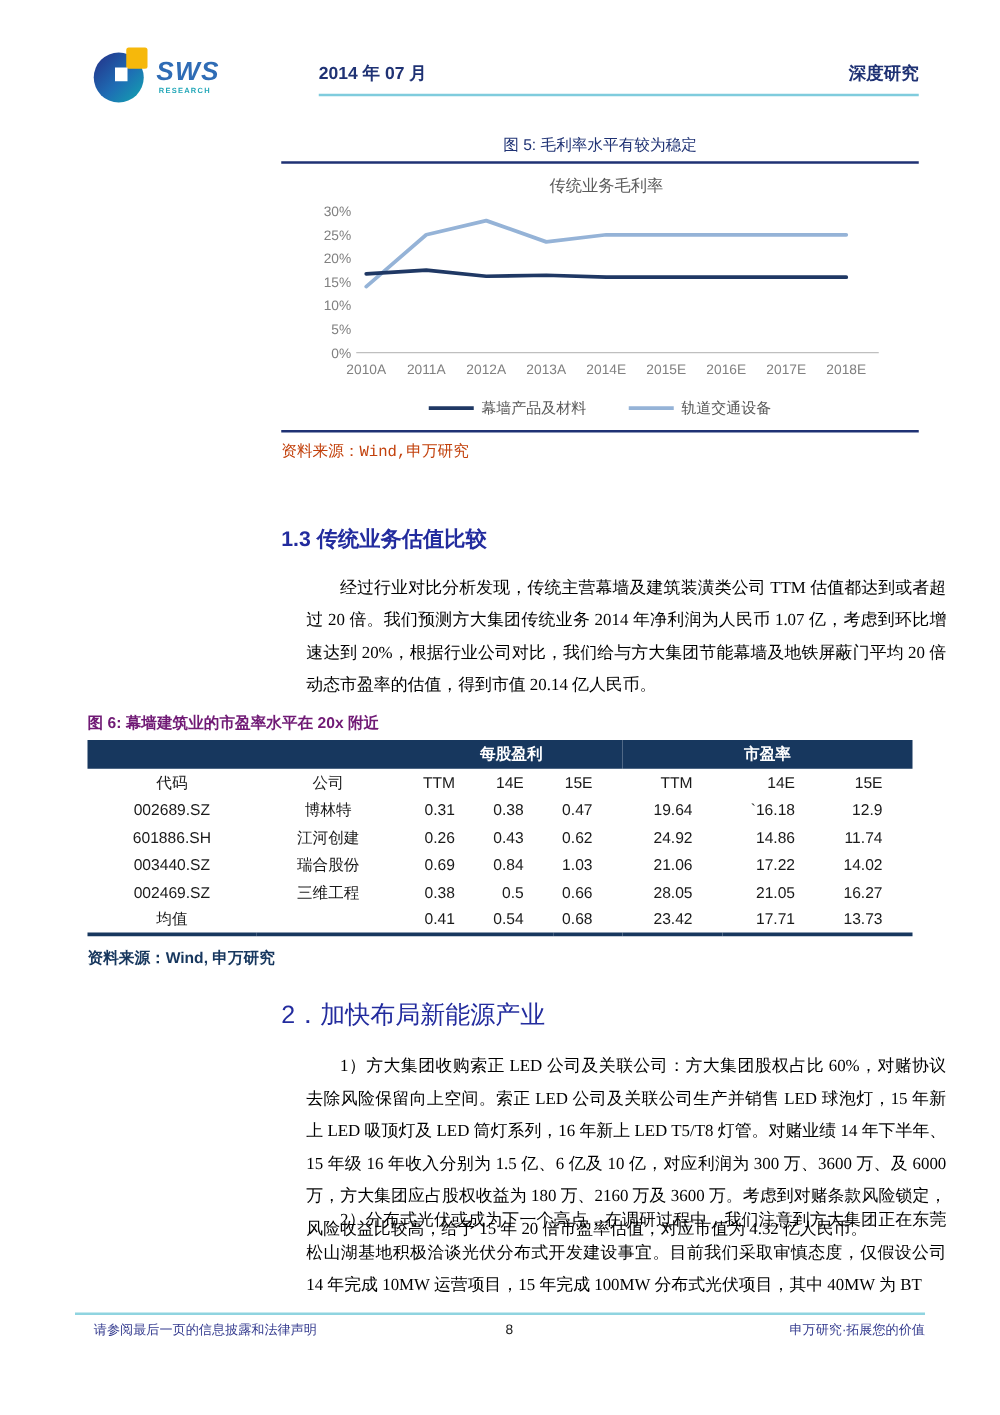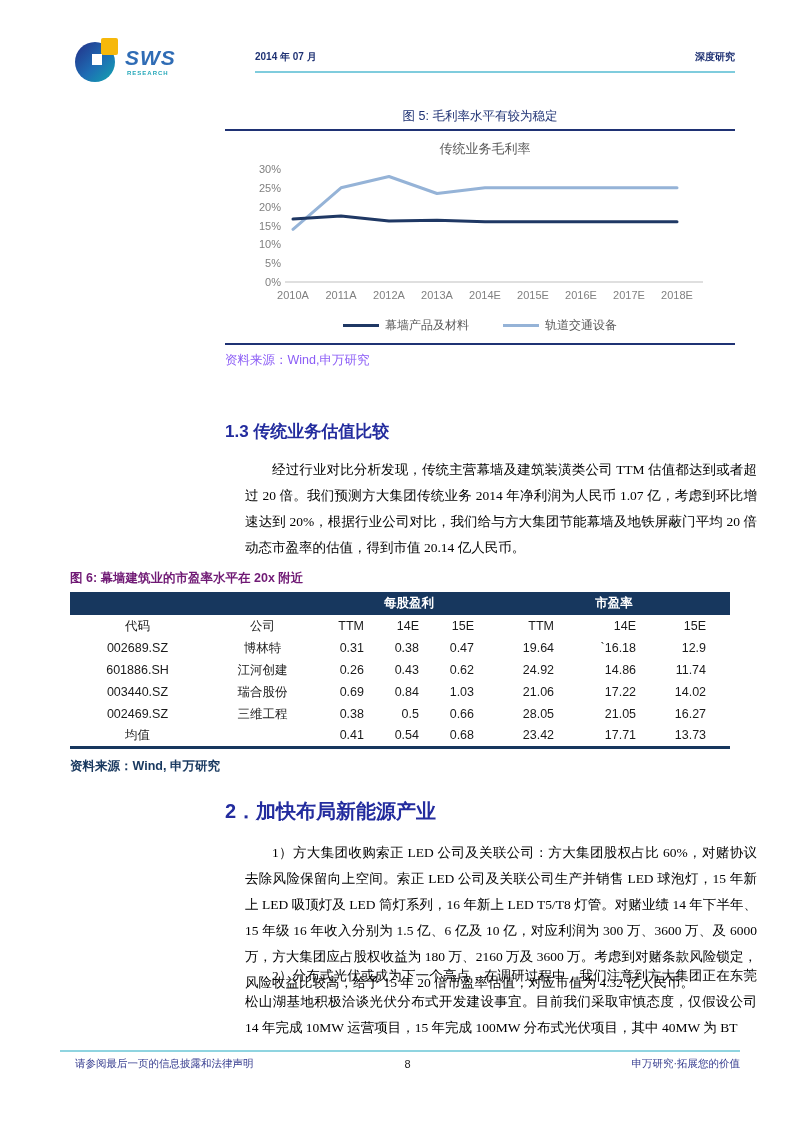--- a/index.html
+++ b/index.html
@@ -18,52 +18,52 @@
   }
   .logo-square { position:absolute; left:26px; top:0px; width:17px; height:17px; background:#f6b80b; border-radius:2px; }
   .logo-notch { position:absolute; left:17px; top:16px; width:10px; height:11px; background:#ffffff; }
   .logo-sws { position:absolute; left:50px; top:10px; font-size:21px; font-weight:bold; font-style:italic; letter-spacing:1px; color:#2f6cb5; }
   .logo-research { position:absolute; left:52px; top:34px; font-size:6px; letter-spacing:1px; color:#23a7b8; font-weight:bold; }
   .header-bar {
     position:absolute; left:255px; top:50px; width:480px;
     display:flex; justify-content:space-between; align-items:flex-end;
     padding-bottom:7px; border-bottom:2px solid #7fccdd;
   }
-  .header-date, .header-doctype { font-size:10px; font-weight:bold; color:#1f3274; }
+  .header-date, .header-doctype { font-size:14px; font-weight:bold; color:#1f3274; }
   
   .fig5 { position:absolute; left:225px; top:108px; width:510px; }
   .fig-caption {
     font-size:12.5px; font-weight:normal; color:#1f3274;
     padding-bottom:4px; border-bottom:2px solid #1f3274;text-align:center;
   }
   .chart-wrap { padding-top:6px; }
   .legend-row { display:flex; justify-content:center; gap:34px; margin-top:2px; height:20px; align-items:center; }
   .legend-item { display:flex; align-items:center; gap:6px; font-size:12px; color:#595959; }
   .legend-swatch { display:inline-block; width:36px; height:3px; }
   .fig5-bottomrule { border-bottom:2px solid #1f3274; margin-top:8px; }
-  .fig-source { font-family:Liberation Sans, sans-serif; font-size:12.5px; color:#8b5cf6; margin-top:7px; }
+  .fig-source { font-family:Liberation Mono, monospace; font-size:12.5px; color:#c2410c; margin-top:7px; }
   
   .sec13-h { position:absolute; left:225px; top:420px; font-size:17px; font-weight:bold; color:#232c9e; }
   .para {
     font-family:"Liberation Serif", serif; font-size:13.5px; line-height:26px;
     text-align:justify; text-indent:2em; color:#000;margin-left:20px;
   }
   .sec13-p { position:absolute; left:225px; top:457px; width:512px; }
   
   .fig6 { position:absolute; left:70px; top:570px; width:660px; }
   .fig6-caption { font-size:12.5px; font-weight:bold; color:#701a75; margin-bottom:5px; }
   table.pe { width:660px; border-collapse:collapse; table-layout:fixed; font-size:12.5px; color:#1a1a1a; border-bottom:3px solid #17375e; }
   table.pe td, table.pe th { font-weight:normal; height:22px; vertical-align:middle; white-space:nowrap; }
   tr.band td { background:#17375e; color:#ffffff; font-weight:bold; text-align:center; height:23px; font-size:12.5px; }
   .ctr { text-align:center; }
   .num { text-align:right; padding-right:24px; }
   td.b { font-weight:bold; }
   .fig6-source { font-size:12.5px; font-weight:bold; color:#17375e; margin-top:9px; }
   
-  .sec2-h { position:absolute; left:225px; top:798px; font-size:20px; font-weight:bold; color:#232c9e; }
+  .sec2-h { position:absolute; left:225px; top:798px; font-size:20px; font-weight:normal; color:#232c9e; }
   .sec2-p1 { position:absolute; left:225px; top:840px; width:512px; }
   .sec2-p2 { position:absolute; left:225px; top:963px; width:512px; }
   
   .footer-rule { position:absolute; left:60px; top:1050px; width:680px; border-top:2px solid #8fd4e0; }
   .footer-row {
     position:absolute; left:60px; top:1057px; width:680px;
     display:flex; align-items:center; font-size:10.5px; color:#333a8e;
   }
   .footer-left { flex:1; text-align:left; padding-left:15px; }
   .footer-page { width:40px; text-align:center; color:#222; font-size:11px; }

